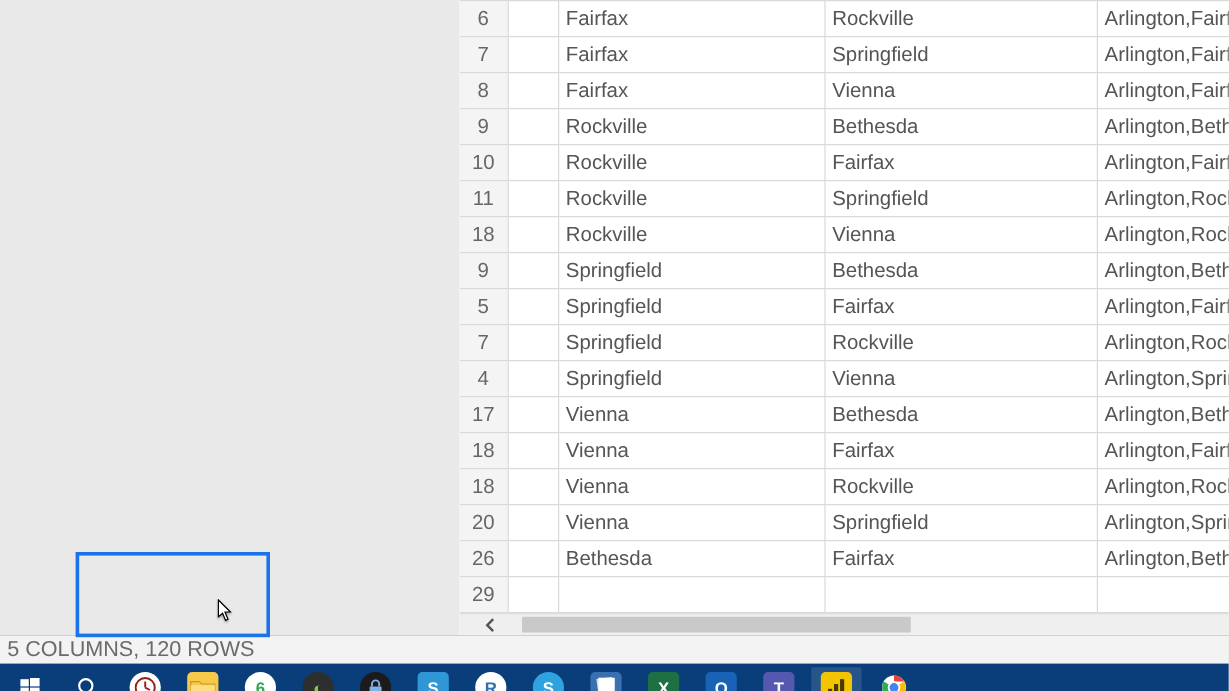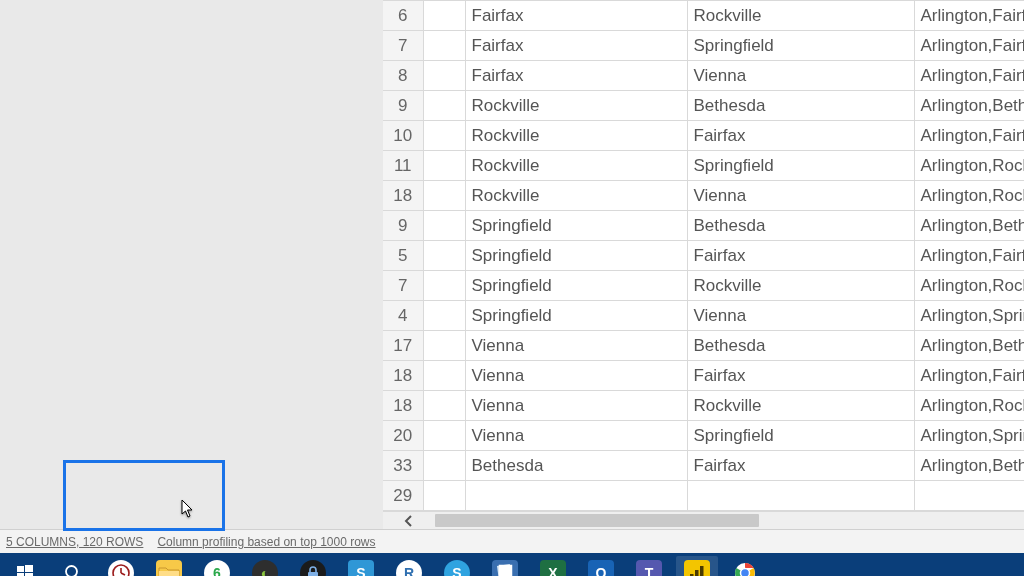--- a/index.html
+++ b/index.html
@@ -71,25 +71,24 @@
   .hscroll .track { flex:1; position:relative; background:#efefef; }
   .hscroll .thumb {
     position:absolute; top:2px; bottom:2px; left:0; width:55%;
     background:#c9c9c9; border-radius:1px;
   }
   .status-bar {
     flex: 0 0 24px;
     background: #f3f3f3;
     border-top: 1px solid #d0d0d0;
     display:flex; align-items:center;
-    font-size: 12px;
+    font-size: 18px;
     color: #6a6a6a;
     padding: 0 6px;
     gap: 14px;
-    text-decoration: underline;
   }
   .status-bar .stat-a { }
   .taskbar {
     flex: 0 0 40px;
     background: #0a3e7a;
     display:flex; align-items:center;
     padding: 0 4px;
     gap: 6px;
   }
   .tb-item {
@@ -236,21 +235,21 @@
                 <td>Arlington,Rockv</td>
               </tr>
               <tr>
                 <td class="rownum">20</td>
                 <td class="spacer"></td>
                 <td>Vienna</td>
                 <td>Springfield</td>
                 <td>Arlington,Spring</td>
               </tr>
               <tr>
-                <td class="rownum">33</td>
+                <td class="rownum">26</td>
                 <td class="spacer"></td>
                 <td>Bethesda</td>
                 <td>Fairfax</td>
                 <td>Arlington,Bethe</td>
               </tr>
               <tr>
                 <td class="rownum">29</td>
                 <td class="spacer"></td>
                 <td></td>
                 <td></td>
@@ -267,21 +266,20 @@
         </div>
         <div class="track">
           <div class="thumb"></div>
         </div>
       </div>
     </div>
   </div>
 
   <div class="status-bar">
     <span class="stat-a">5 COLUMNS, 120 ROWS</span>
-    <span>Column profiling based on top 1000 rows</span>
   </div>
 
   <div class="taskbar" id="taskbar">
       <div class="tb-item">
         <div class="tb-icon">
           <svg width="18" height="18" viewBox="0 0 18 18">
             <rect x="1" y="2" width="7" height="6" fill="#ffffff"></rect>
             <rect x="9" y="1" width="8" height="7" fill="#ffffff"></rect>
             <rect x="1" y="9" width="7" height="6" fill="#ffffff"></rect>
             <rect x="9" y="9" width="8" height="7" fill="#ffffff"></rect>

